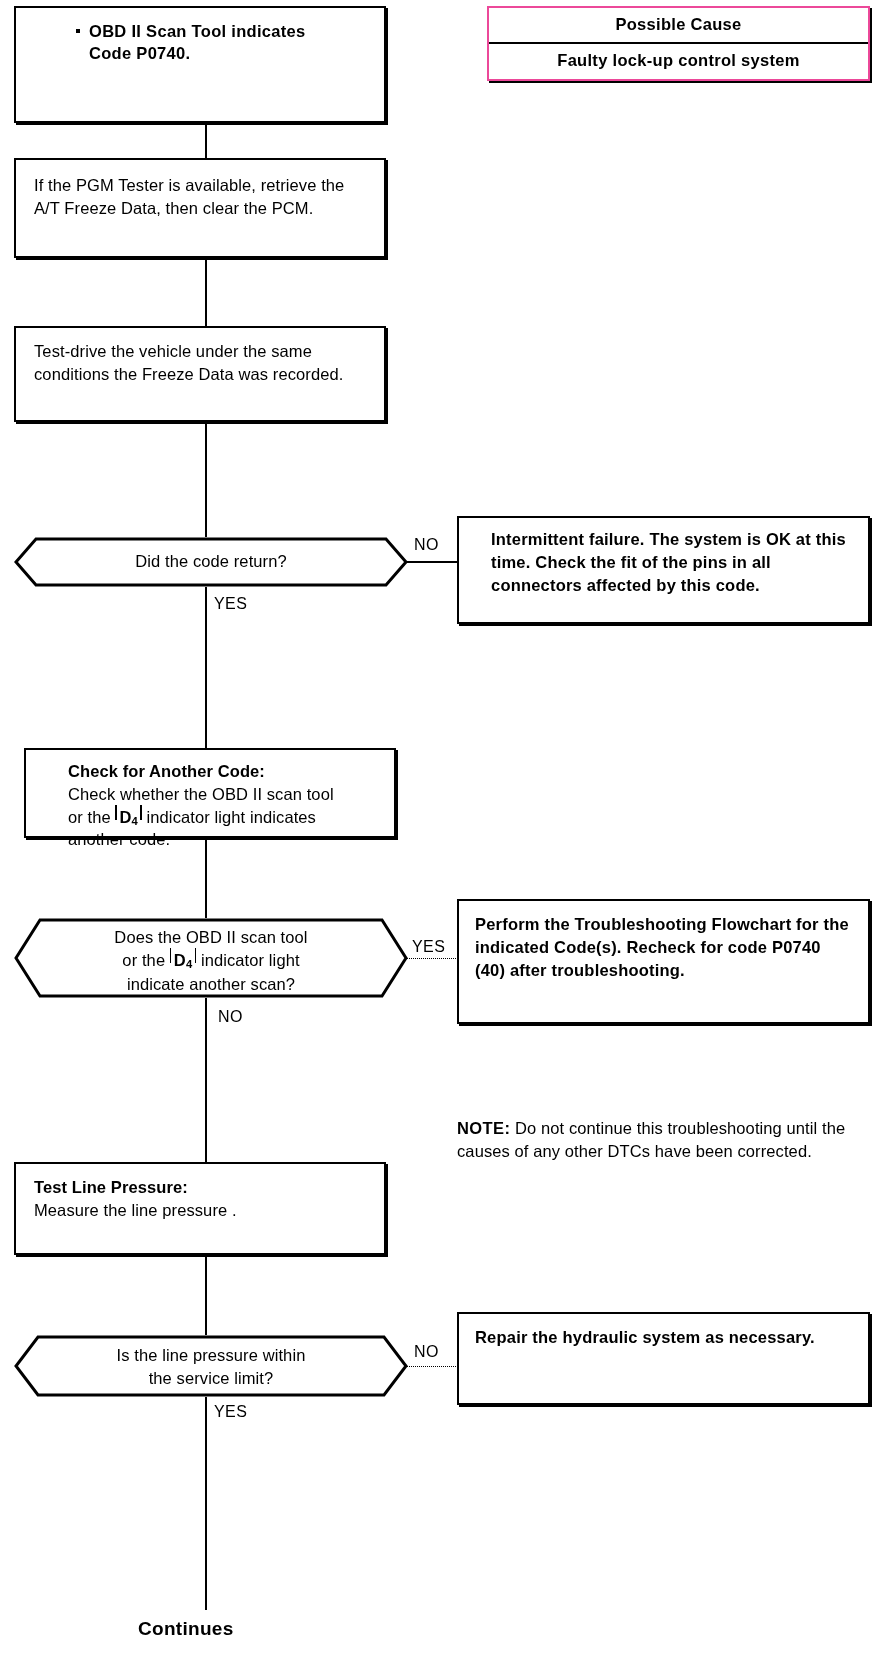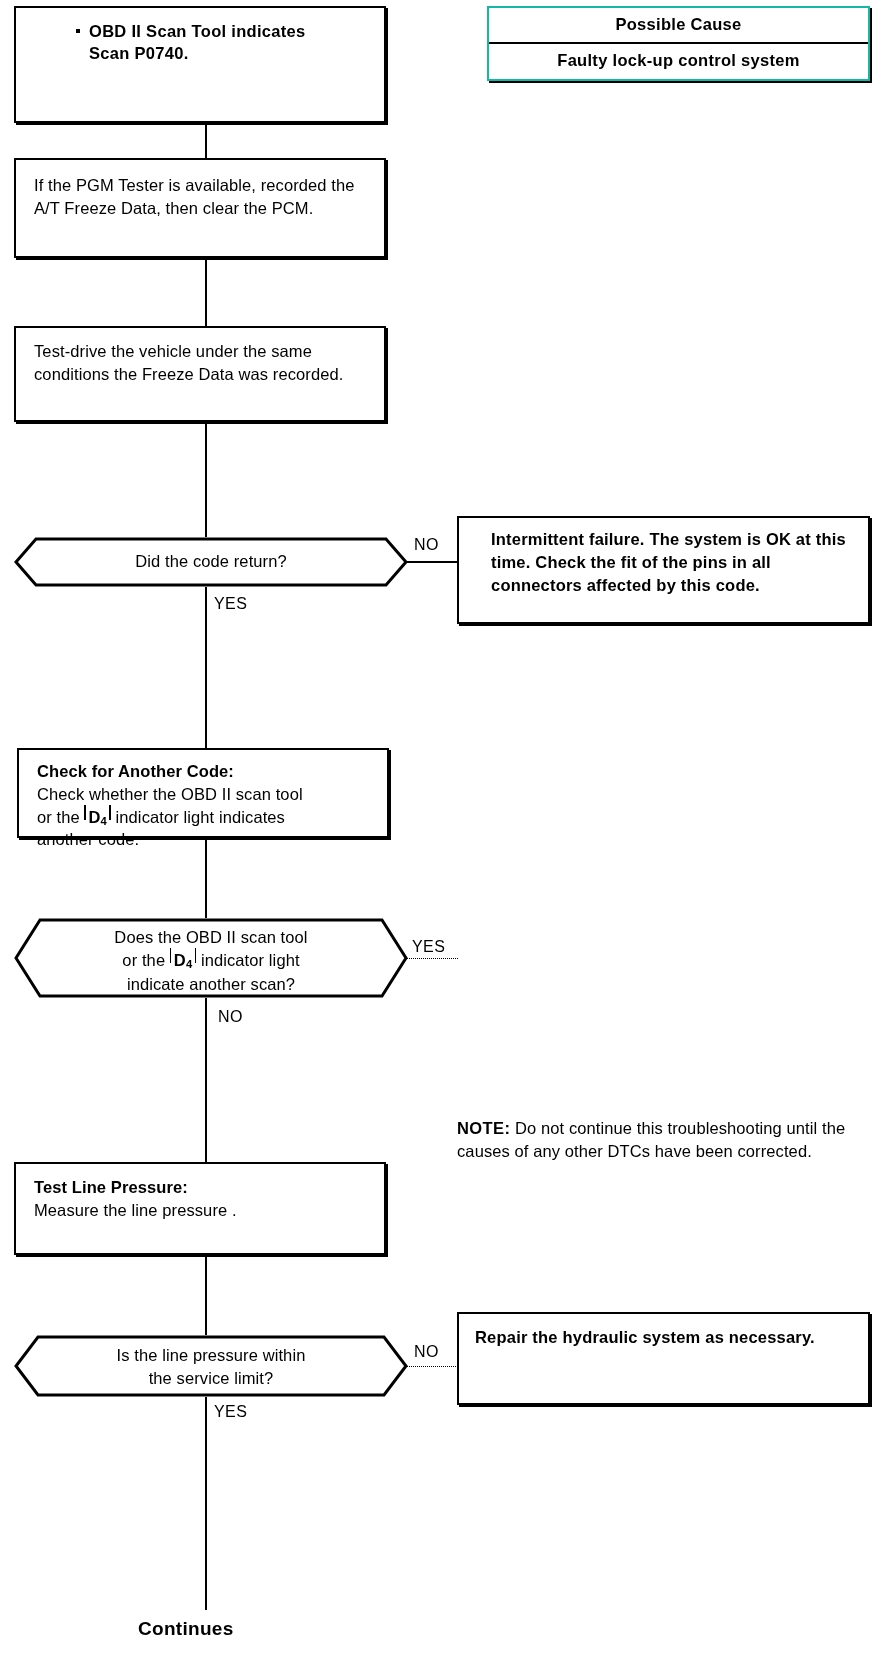--- a/index.html
+++ b/index.html
@@ -134,21 +134,21 @@
     position: absolute;
     font-size: 16px;
     letter-spacing: .4px;
     white-space: nowrap;
   }
 
   
   .cause-table {
     position: absolute;
     box-sizing: border-box;
-    border: 2px solid #14b8a6;
+    border: 2px solid #ec4899;
     background: #fff;
     box-shadow: 2px 2px 0 0 #000;
   }
   .cause-table .th,
   .cause-table .td {
     text-align: center;
     font-weight: bold;
     font-size: 16.5px;
     letter-spacing: .3px;
     padding: 7px 4px 8px;
@@ -181,30 +181,30 @@
   <div class="cause-table" style="left:487px; top:6px; width:383px; height:75px;">
     <div class="th">Possible Cause</div>
     <div class="td">Faulty lock-up control system</div>
   </div>
 
   <div class="box" style="left:14px; top:6px; width:372px; height:117px;padding-left:45px;">
     <div class="box-inner" style="padding:12px 10px 8px 14px;">
       <ul class="bullets">
         <li>
           <span>OBD II Scan Tool indicates</span><br>
-          <span>Scan P0740.</span>
+          <span>Code P0740.</span>
         </li>
       </ul>
     </div>
   </div>
 
   <div class="vline thin" style="left:205px; top:123px; height:35px;"></div>
 
   <div class="box" style="left:14px; top:158px; width:372px; height:100px;">
-    <div class="box-inner" style="padding:14px 18px 8px 18px;">If the PGM Tester is available, recorded the A/T Freeze Data, then clear the PCM.</div>
+    <div class="box-inner" style="padding:14px 18px 8px 18px;">If the PGM Tester is available, retrieve the A/T Freeze Data, then clear the PCM.</div>
   </div>
 
   <div class="vline thin" style="left:205px; top:258px; height:68px;"></div>
 
   <div class="box" style="left:14px; top:326px; width:372px; height:96px;">
     <div class="box-inner" style="padding:12px 18px 8px 18px;">Test-drive the vehicle under the same conditions the Freeze Data was recorded.</div>
   </div>
 
   <div class="vline thin" style="left:205px; top:422px; height:115px;"></div>
 
@@ -218,21 +218,21 @@
   <div class="hline" style="left:406px; top:561px; width:52px;"></div>
   <div class="branch-label" style="left:414px; top:536px;">NO</div>
 
   <div class="box" style="left:457px; top:516px; width:413px; height:108px;">
     <div class="box-inner bold-all" style="padding:10px 14px 8px 32px;">Intermittent failure. The system is OK at this time. Check the fit of the pins in all connectors affected by this code.</div>
   </div>
 
   <div class="vline thin" style="left:205px; top:587px; height:161px;"></div>
   <div class="branch-label" style="left:214px; top:595px;">YES</div>
 
-  <div class="box" style="left:17px; top:748px; width:372px; height:90px;">
+  <div class="box" style="left:24px; top:748px; width:372px; height:90px;padding-left:24px;">
     <div class="box-inner" style="padding:10px 12px 8px 18px;">
       <div class="bold">Check for Another Code:</div>
       <div>Check whether the OBD II scan tool</div>
       <div>
         <span>or the </span><span class="d4"><span>D</span><sub>4</sub></span><span> indicator light indicates</span>
       </div>
       <div>another code.</div>
     </div>
   </div>
 
@@ -247,20 +247,23 @@
       <div>
         <span>or the </span><span class="d4"><span>D</span><sub>4</sub></span><span> indicator light</span>
       </div>
       <div>indicate another scan?</div>
     </div>
   </div>
 
   <div class="dashline" style="left:406px; top:958px; width:52px;"></div>
   <div class="branch-label" style="left:412px; top:938px;">YES</div>
 
+  <div class="box" style="left:457px; top:899px; width:413px; height:125px;">
+    <div class="box-inner bold-all" style="padding:12px 14px 8px 16px;">Perform the Troubleshooting Flowchart for the indicated Code(s). Recheck for code P0740 (40) after troubleshooting.</div>
+  </div>
 
   <div class="note" style="left:457px; top:1117px;">
     <span class="nlabel">NOTE:</span><span> Do not continue this troubleshooting until the causes of any other DTCs have been corrected.</span>
   </div>
 
   <div class="vline thin" style="left:205px; top:998px; height:164px;"></div>
   <div class="branch-label" style="left:218px; top:1008px;">NO</div>
 
   <div class="box" style="left:14px; top:1162px; width:372px; height:93px;">
     <div class="box-inner" style="padding:12px 12px 8px 18px;">

